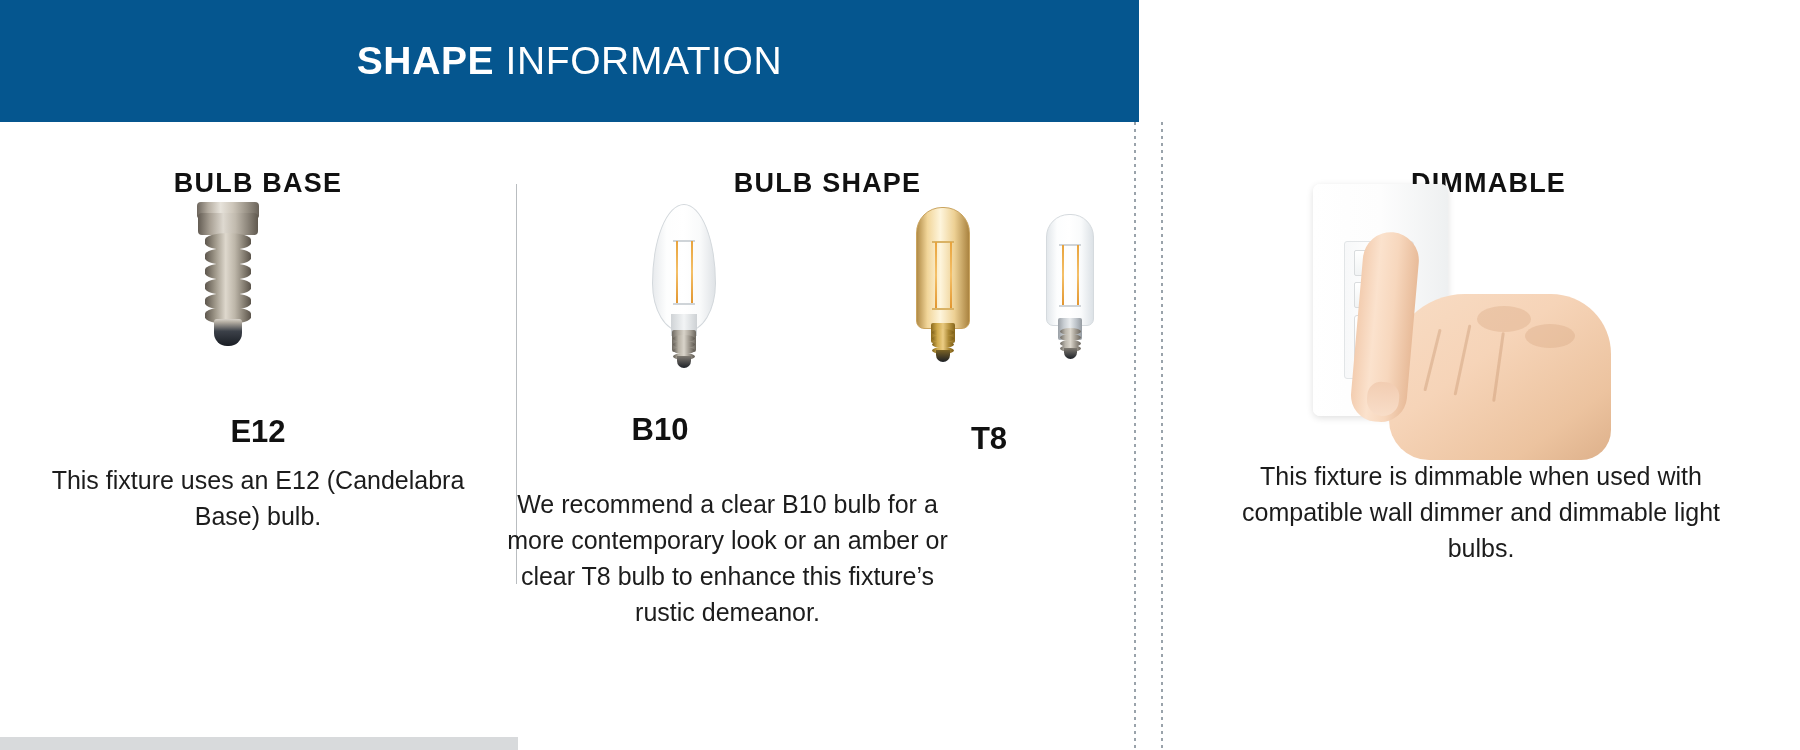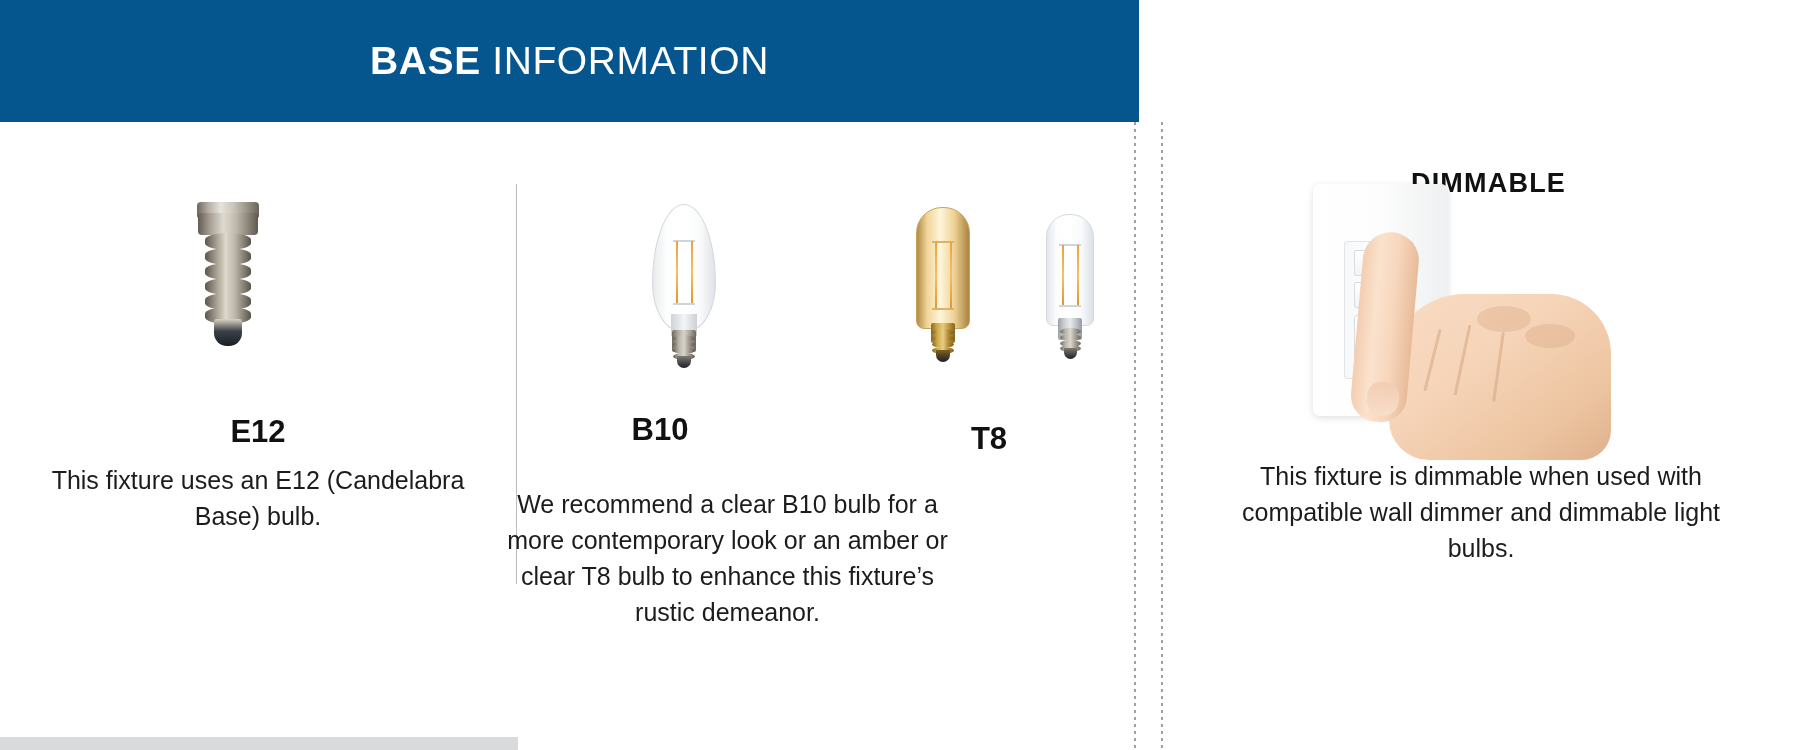--- a/index.html
+++ b/index.html
@@ -287,31 +287,32 @@
   .c1 { left: 74px;  top: 96px;  width: 3px; height: 64px; transform: rotate(14deg); }
   .c2 { left: 104px; top: 92px;  width: 3px; height: 72px; transform: rotate(12deg); }
   .c3 { left: 140px; top: 100px; width: 3px; height: 70px; transform: rotate(8deg);  }
 </style>
 </head>
 <body>
 
 <div class="page">
 
   <div class="hdr hdr-left">
-    <div class="hdr-title"><span class="strong">BASE</span><span> INFORMATION</span></div>
+    <div class="hdr-title"><span class="strong">SHAPE</span><span> INFORMATION</span></div>
   </div>
 
 
   <div class="dot-sep dot-sep-a"></div>
   <div class="dot-sep dot-sep-b"></div>
 
   <div class="panel-left">
 
     <div class="col-divider"></div>
 
+    <div class="sec-title" style="left:0; top:46px; width:516px;">BULB BASE</div>
 
     <div class="e12">
       <div class="e12-collar"></div>
       <div class="e12-ring"></div>
       <div class="e12-threads">
         <div class="e12-th" style="top:0px;"></div>
         <div class="e12-th" style="top:15px;"></div>
         <div class="e12-th" style="top:30px;"></div>
         <div class="e12-th" style="top:45px;"></div>
         <div class="e12-th" style="top:60px;"></div>
@@ -321,20 +322,21 @@
     </div>
 
     <div class="spec-label" style="left:0; top:292px; width:516px;">E12</div>
 
     <div class="body-copy" style="left:48px; top:340px; width:420px;">This fixture uses an E12 (Candelabra Base) bulb.</div>
 
     <div class="callout">
       
     </div>
 
+    <div class="sec-title" style="left:516px; top:46px; width:623px;">BULB SHAPE</div>
 
     <div class="bulb b10">
       <div class="b10-glass"></div>
       <div class="filament-h" style="left:26px; top:36px; width:22px;"></div>
       <div class="filament-v" style="left:29px; top:37px; height:62px;"></div>
       <div class="filament-v" style="left:44px; top:37px; height:62px;"></div>
       <div class="filament-h" style="left:26px; top:99px; width:22px;"></div>
       <div class="b10-neck"></div>
       <div class="b10-base"></div>
       <div class="b10-screw">

